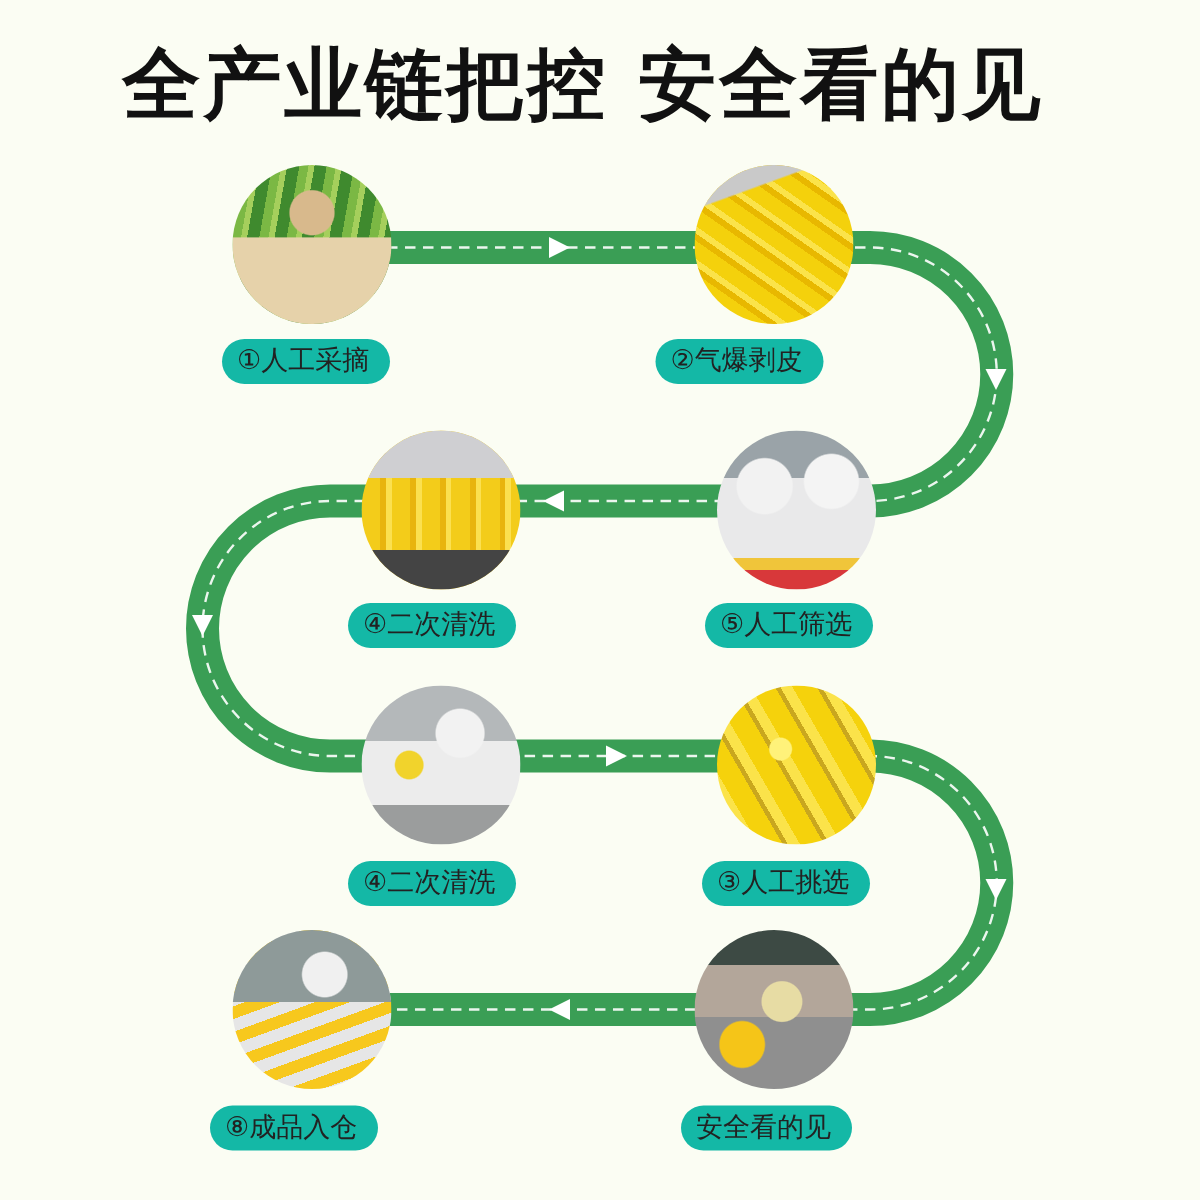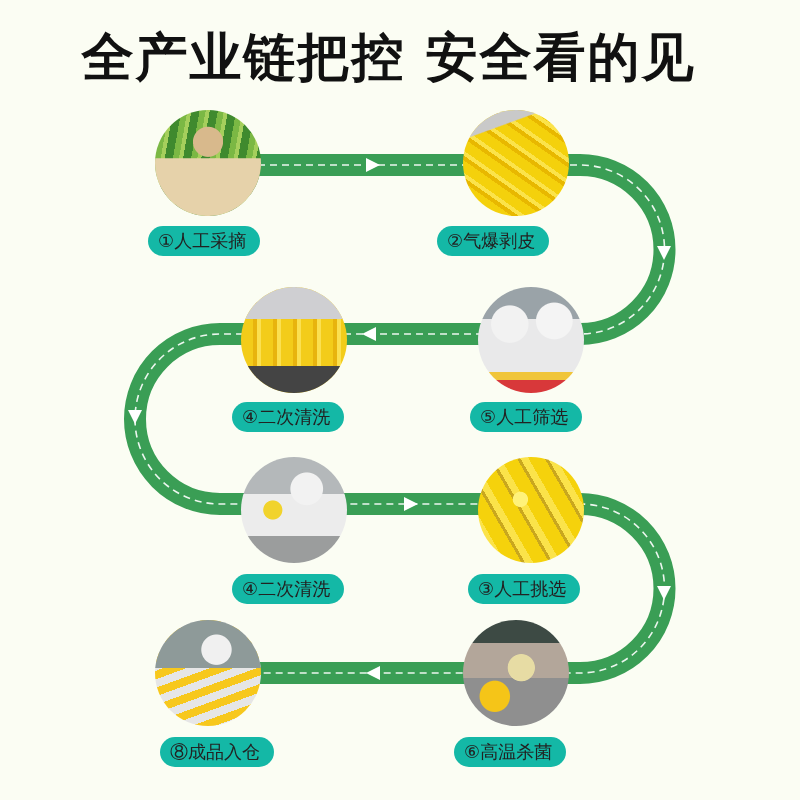--- a/index.html
+++ b/index.html
@@ -58,18 +58,18 @@
 <div class="pill" style="left:232px;top:574px;">④二次清洗</div>
 
 <div class="photo" style="left:478px;top:457px;">
   <div class="bg" style="background:radial-gradient(circle at 40% 40%,#fff27a 0 8%,transparent 9%),repeating-linear-gradient(60deg,#f5d20c 0 14px,#c9a71e 14px 17px,#fbe34a 17px 24px);"></div>
 </div>
 <div class="pill" style="left:468px;top:574px;">③人工挑选</div>
 
 <div class="photo" style="left:463px;top:620px;">
   <div class="bg" style="background:radial-gradient(ellipse at 55% 45%,#e7dca4 0 16%,transparent 17%),radial-gradient(ellipse at 30% 72%,#f5c518 0 14%,transparent 15%),linear-gradient(180deg,#3d4a44 0 22%,#b3a69a 22% 55%,#8f8f8f 55%);"></div>
 </div>
-<div class="pill" style="left:454px;top:737px;">⑥高温杀菌</div>
+<div class="pill" style="left:454px;top:737px;">安全看的见</div>
 
 <div class="photo" style="left:155px;top:620px;">
   <div class="bg" style="background:radial-gradient(circle at 58% 28%,#f0f0f0 0 15%,transparent 16%),linear-gradient(180deg,#8e9a99 0 45%,transparent 45%),repeating-linear-gradient(160deg,#f7c81d 0 8px,#e6e6e6 8px 16px);"></div>
 </div>
-<div class="pill" style="left:160px;top:737px;font-family:Liberation Serif, serif;">⑧成品入仓</div>
+<div class="pill" style="left:140px;top:737px;">⑧成品入仓</div>
 
 </body></html>

